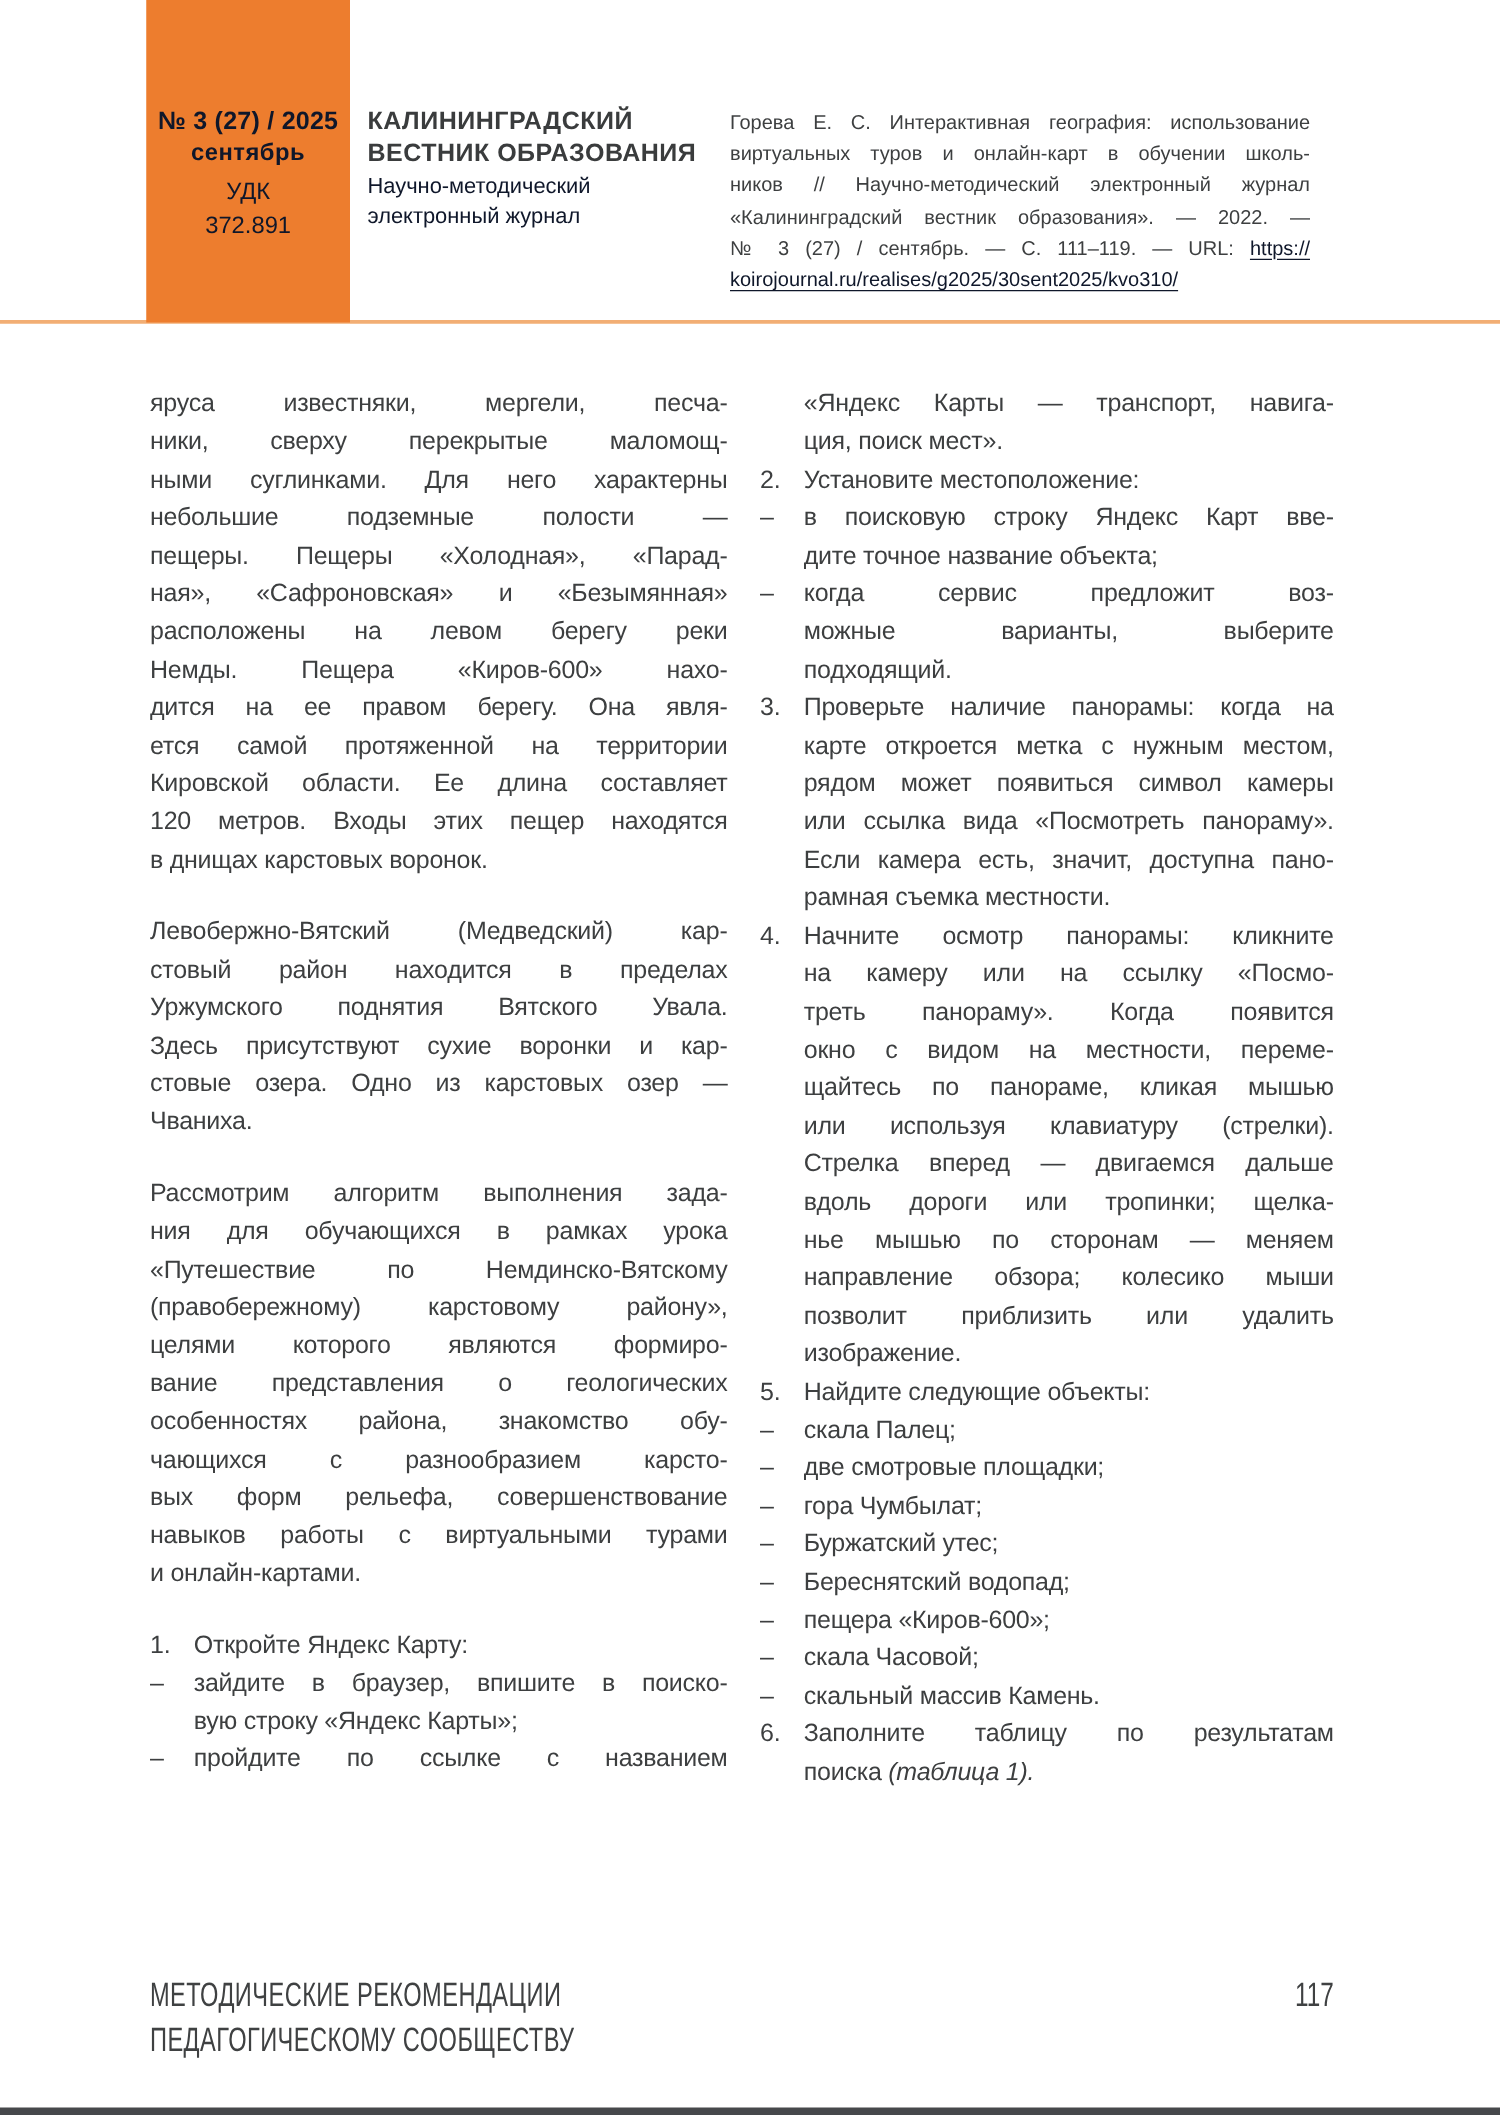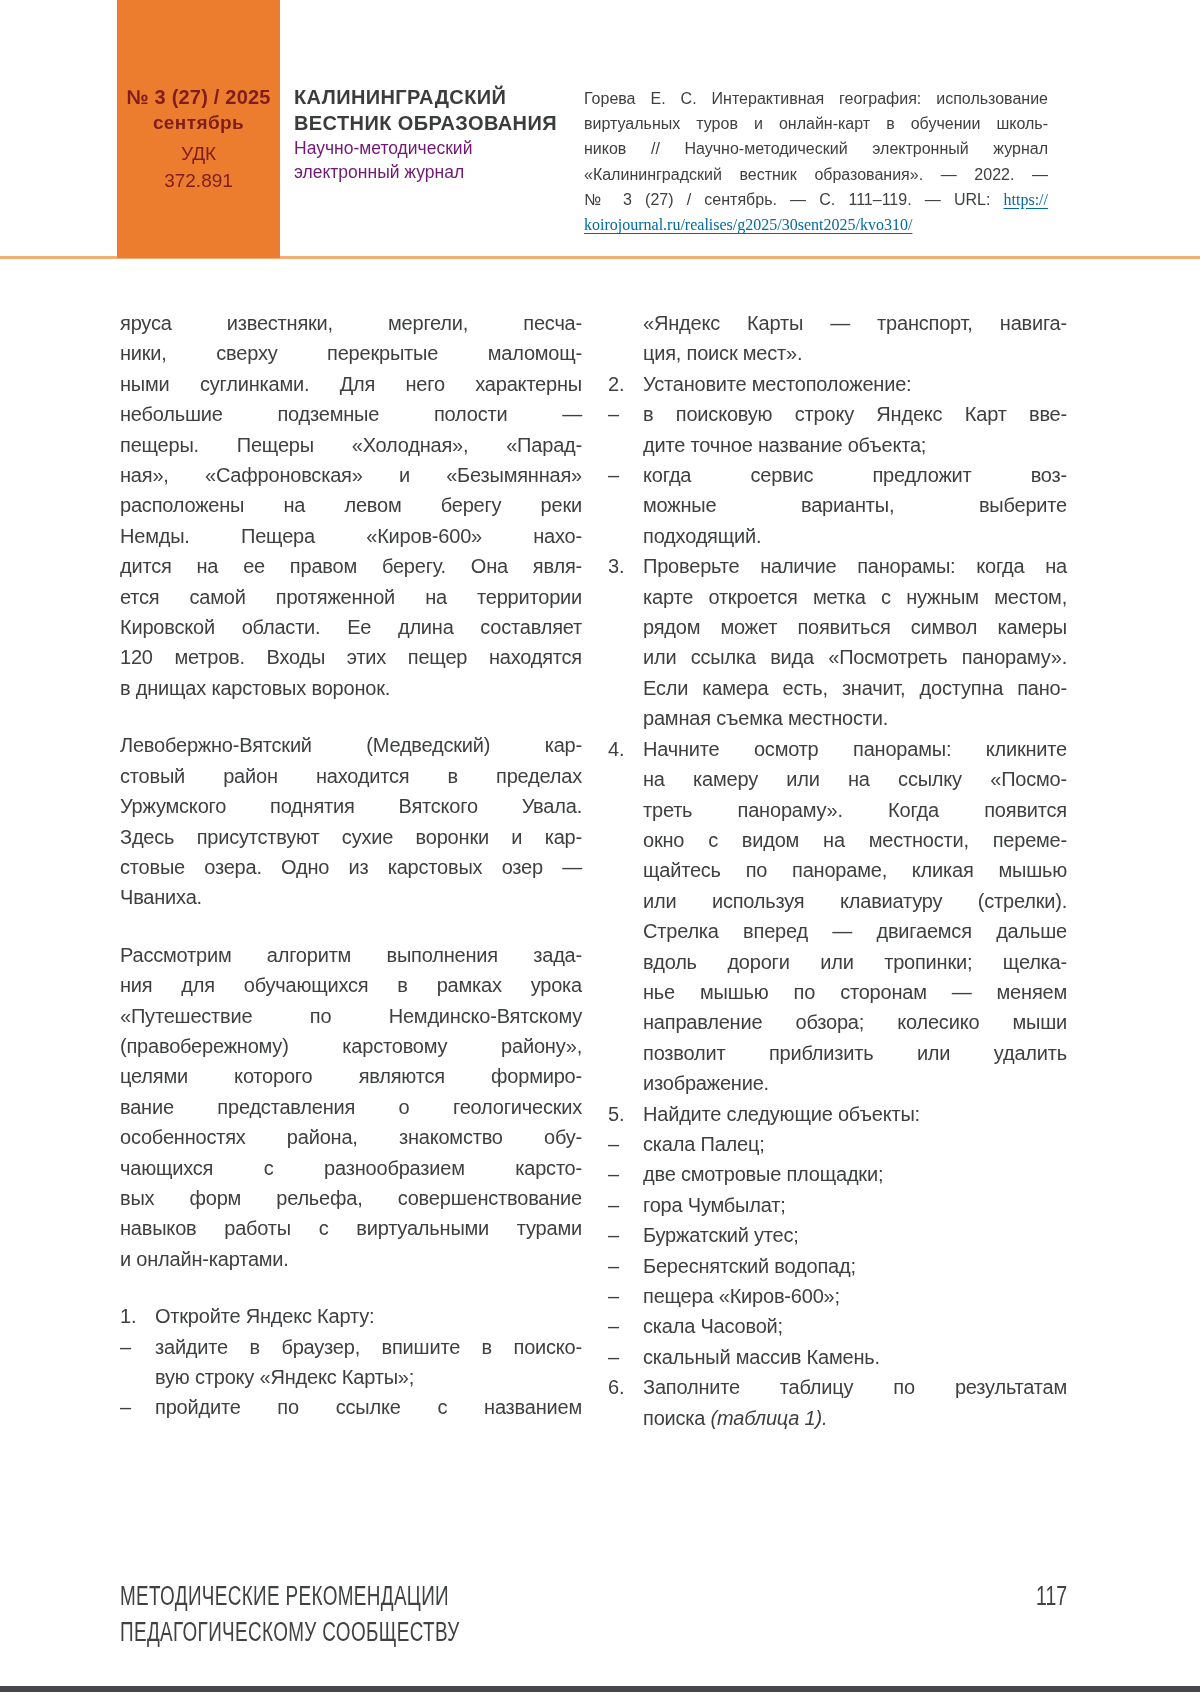--- a/index.html
+++ b/index.html
@@ -3,36 +3,36 @@
 <meta charset="utf-8">
 <style>
   * { margin:0; padding:0; box-sizing:border-box; }
   html,body { width:1200px; height:1697px; background:#ffffff; }
   body { font-family:"Liberation Sans", sans-serif; color:#3d3f40; position:relative; overflow:hidden; }
   .page { position:absolute; inset:0; background:#fff; }
 
   
   .header-rule { position:absolute; left:0; top:256px; width:1200px; height:3px; background:#f2ae74; }
   .issue-box { position:absolute; left:117px; top:0; width:163px; height:258px; background:#ed7d2e;
-               color:#7f1d1d; text-align:center; padding-top:84px; }
+               color:#0f172a; text-align:center; padding-top:84px; }
   .issue-no   { font-size:20px; font-weight:bold; line-height:26px; letter-spacing:0.2px; }
   .issue-month{ font-size:19px; font-weight:bold; line-height:26px; letter-spacing:0.4px; }
   .issue-udk  { margin-top:4px; font-size:19px; line-height:27px; }
   .issue-udk-num { font-size:19px; line-height:27px; }
 
   .journal-block { position:absolute; left:294px; top:84px; width:300px; }
   .jt { font-size:20px; font-weight:bold; line-height:26px; letter-spacing:0.4px; color:#3a3c3d; }
-  .js { font-size:17.5px; line-height:24px; color:#701a75; }
+  .js { font-size:17.5px; line-height:24px; color:#0f172a; }
   .js:first-of-type { margin-top:3px; }
 
   .citation { position:absolute; left:584px; top:86px; width:464px;
               font-size:16px; line-height:25.2px; color:#3d3f40; }
   .citation .line { text-align:justify; text-align-last:justify; white-space:normal; }
   .citation .line.last { text-align-last:left; }
-  .cite-link { color:#0369a1; text-decoration:underline; text-underline-offset:3px; cursor:pointer;font-family:Liberation Serif, serif; }
+  .cite-link { color:#0f172a; text-decoration:underline; text-underline-offset:3px; cursor:pointer; }
 
   
   .col { position:absolute; top:308px; font-size:20px; line-height:30.4px; letter-spacing:-0.2px; }
   .col-left  { left:120px; width:462px; }
   .col-right { left:608px; width:459px; }
   .line { text-align:justify; text-align-last:justify; }
   .line.last { text-align-last:left; }
   .block.gap { margin-top:27px; }
   .block.li { display:flex; }
   .marker { flex:0 0 35px; width:35px; }

